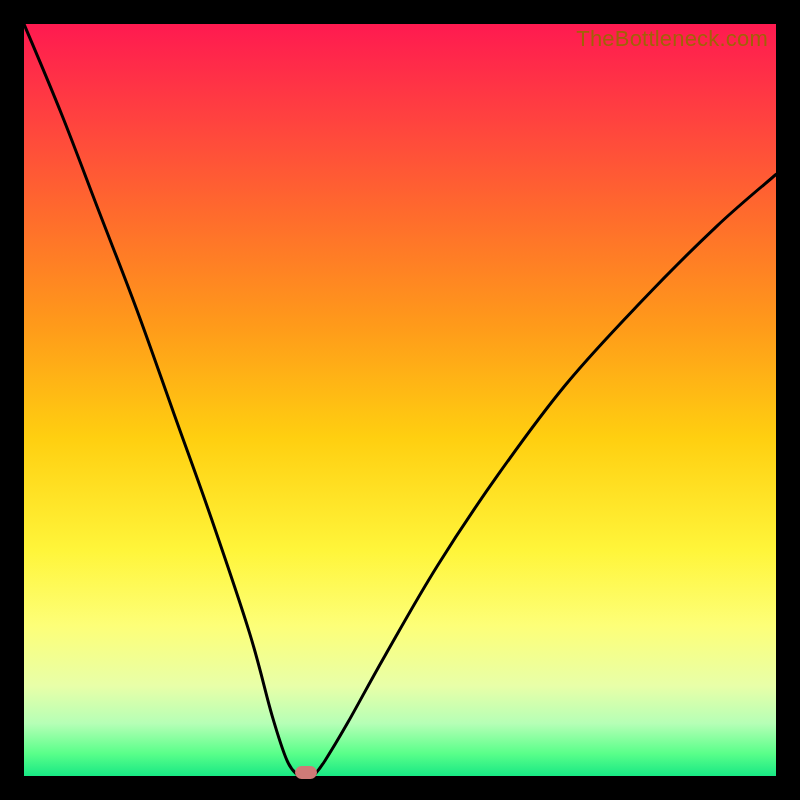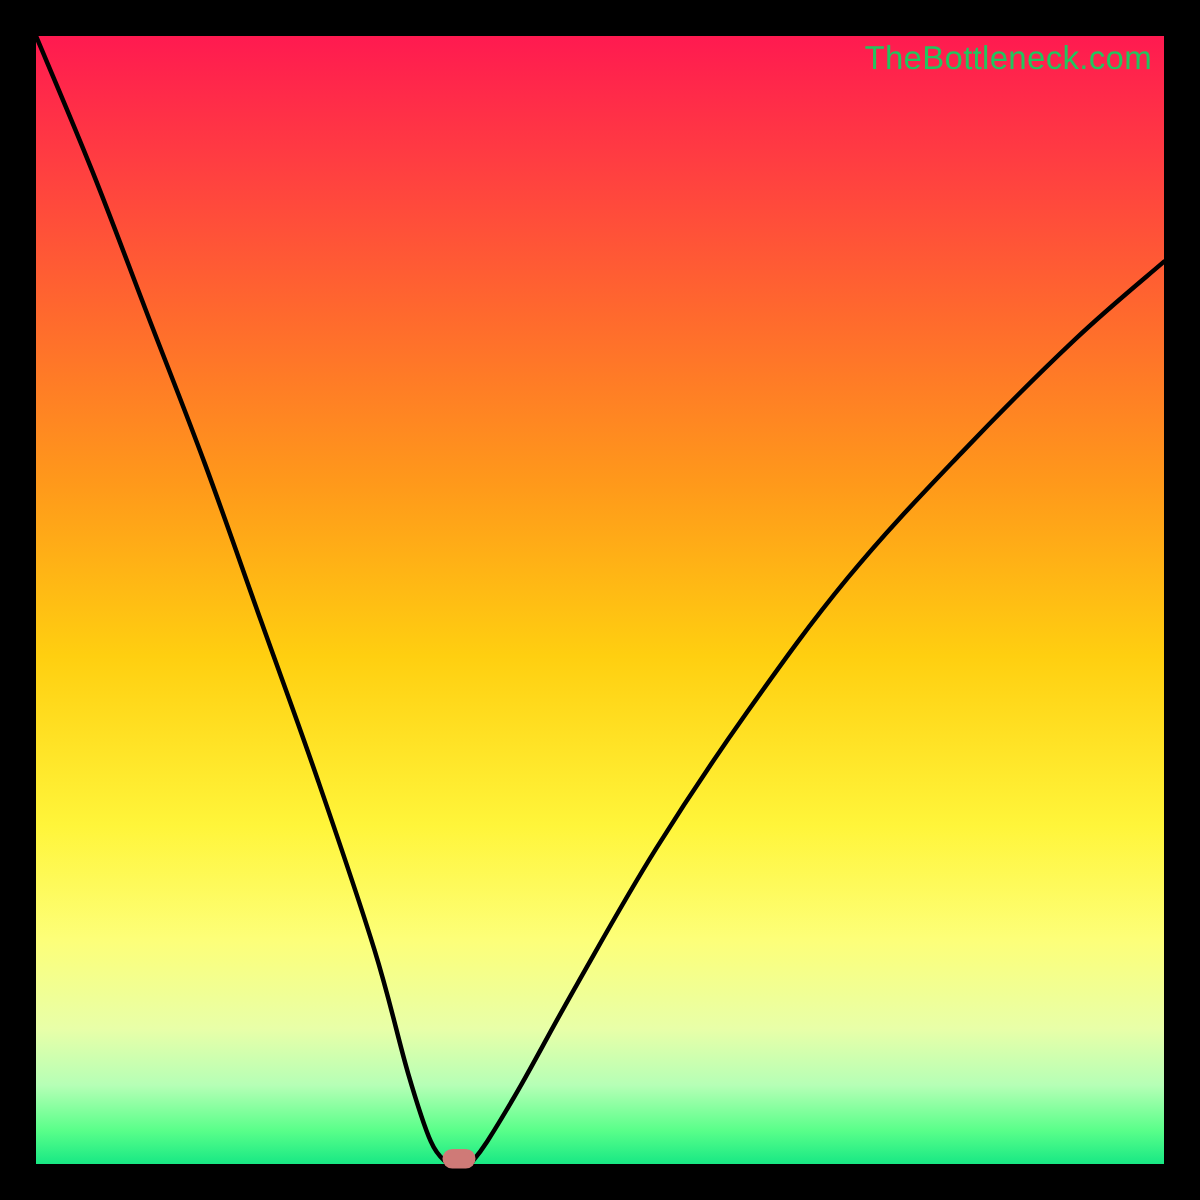--- a/index.html
+++ b/index.html
@@ -36,21 +36,21 @@
       #b6ffb6 93%,
       #5aff8a 97%,
       #18e884 100%);
   }
   .watermark {
     position: absolute;
     top: 2px;
     right: 8px;
     font-family: Arial, Helvetica, sans-serif;
     font-size: 22px;
-    color: #22c55e;
+    color: #a16207;
     letter-spacing: 0.2px;
     user-select: none;
   }
   svg.curve {
     position: absolute;
     left: 0;
     top: 0;
   }
   .marker {
     position: absolute;

